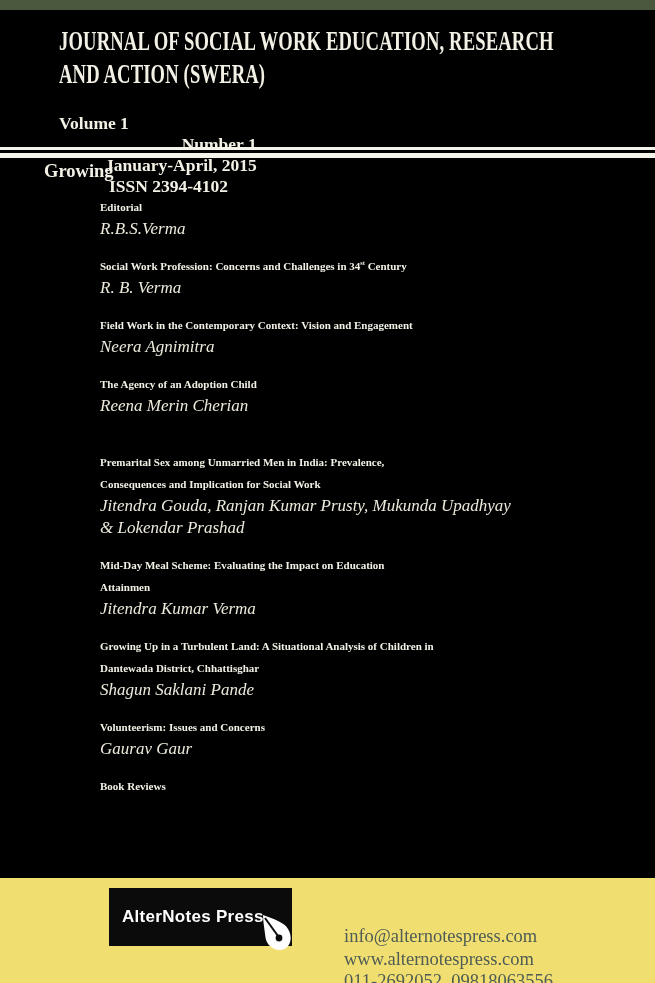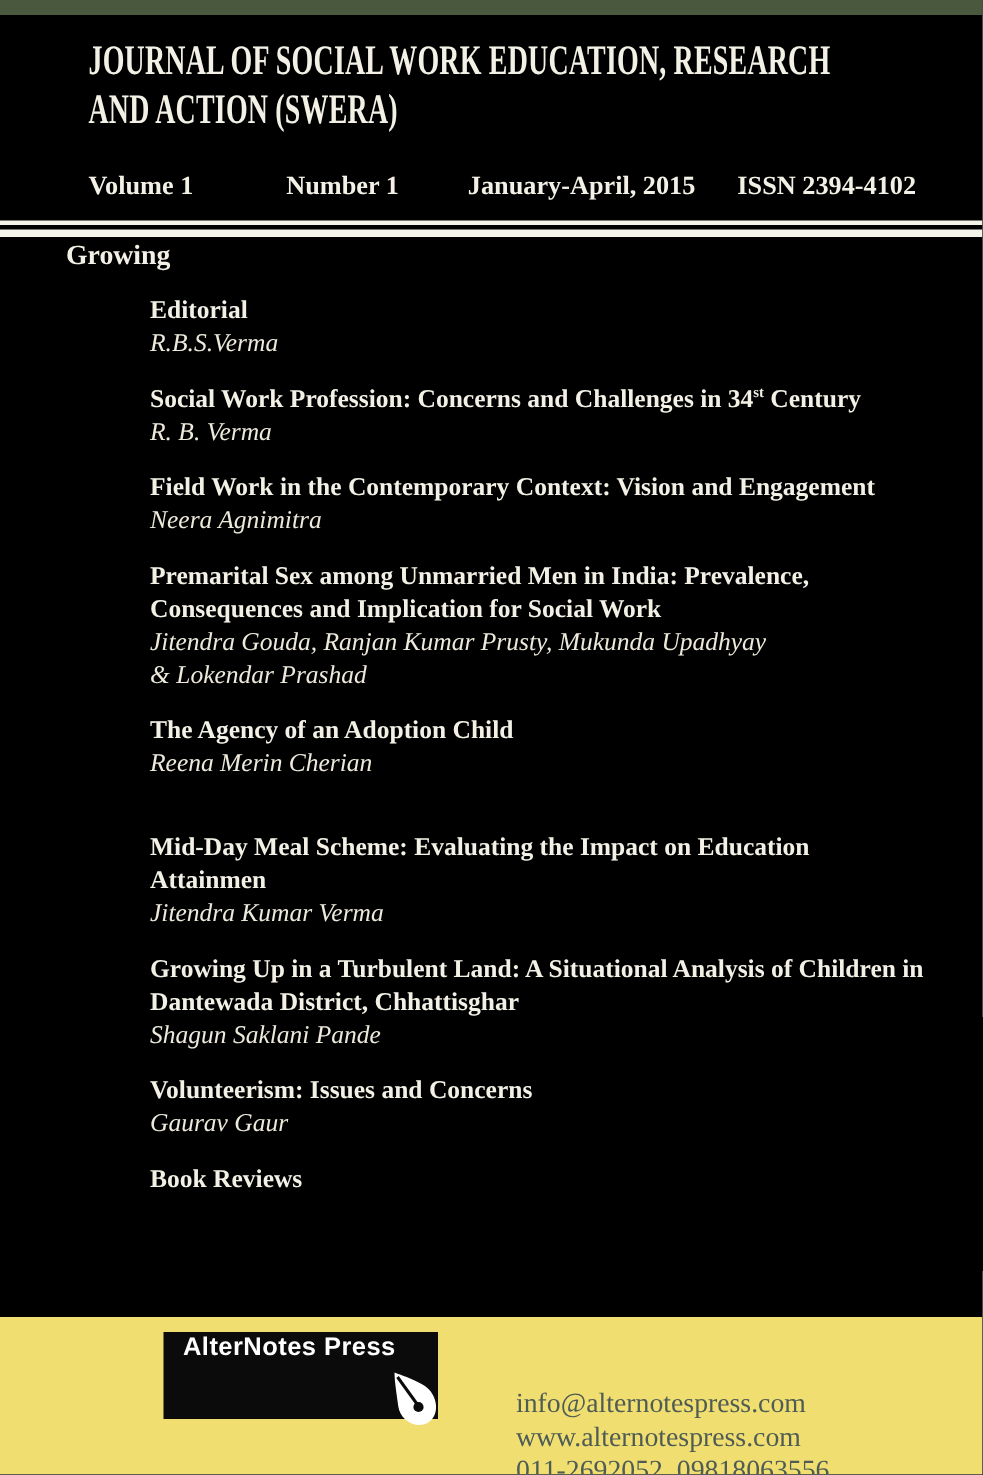--- a/index.html
+++ b/index.html
@@ -9,39 +9,39 @@
     font-family:"Liberation Serif",serif;color:#f1efe2;
   }
   .top-strip{position:absolute;top:0;left:0;right:0;height:10px;background:#4a583d;}
   .masthead{position:absolute;left:59px;top:24px;}
   .journal-title{
     font-weight:bold;font-size:28px;line-height:33px;letter-spacing:0.2px;
     white-space:pre;transform:scaleX(0.665);transform-origin:left top;
     color:#f3f1e6;
   }
   .vol-row{position:absolute;top:113px;left:59px;display:flex;font-weight:bold;
-    font-size:17.5px;color:#f3f1e6;white-space:nowrap;}
+    font-size:17.5px;color:#f3f1e6;white-space:nowrap;flex-direction:column;}
   .vol-gap-a{margin-left:62px;text-align:right;}
   .vol-gap-b{margin-left:46px;}
-  .vol-gap-c{margin-left:28px;}
+  .vol-gap-c{margin-left:50px;}
   .divider{position:absolute;top:147px;left:0;width:655px;}
   .divider-line-thin{height:3px;background:#f5f4ea;}
   .divider-gap{height:3px;}
   .divider-line-thick{height:5px;background:#f5f4ea;}
   .contents-label{position:absolute;top:161px;left:44px;font-size:18.5px;font-weight:bold;color:#f3f1e6;}
   .entries{position:absolute;top:196px;left:100px;width:552px;}
   .entry{margin-bottom:15px;}
   .entry.extra-gap{margin-bottom:34px;}
-  .entry-title{font-weight:bold;font-size:17px;line-height:22px;white-space:pre-line;color:#f3f1e6;}
+  .entry-title{font-weight:bold;font-size:11px;line-height:22px;white-space:pre-line;color:#f3f1e6;}
   .entry-title sup{font-size:0.58em;vertical-align:super;line-height:0;}
   .entry-authors{font-style:italic;font-size:17px;line-height:22px;white-space:pre-line;color:#edeadc;}
   .footer{position:absolute;bottom:0;left:0;width:655px;height:105px;background:#f1de70;}
   .logo-box{
     position:absolute;left:109px;top:10px;width:183px;height:58px;background:#0b0b0b;
-    display:flex;align-items:flex-start;padding-left:13px;box-sizing:border-box;
+    display:flex;align-items:center;padding-left:13px;box-sizing:border-box;
   }
   .logo-text{
     font-family:"Liberation Sans",sans-serif;font-weight:bold;font-size:17px;
     color:#ffffff;letter-spacing:0.3px;white-space:nowrap;
   }
   .nib{position:absolute;right:-10px;bottom:-11px;width:46px;height:46px;}
   .contact{position:absolute;left:344px;top:7px;font-size:18.5px;line-height:22.5px;color:#4e5c55;margin-top:40px;}
 </style>
 </head>
 <body>
@@ -80,30 +80,30 @@
       <div class="entry-title"><span>Social Work Profession: Concerns and Challenges in 34</span><sup>st</sup><span> Century</span></div>
       <div class="entry-authors">R. B. Verma</div>
     </div>
 
     <div class="entry">
       <div class="entry-title">Field Work in the Contemporary Context: Vision and Engagement</div>
       <div class="entry-authors">Neera Agnimitra</div>
     </div>
 
 
+    <div class="entry extra-gap">
+      <div class="entry-title">The Agency of an Adoption Child</div>
+      <div class="entry-authors">Reena Merin Cherian</div>
+    </div>
+
     <div class="entry">
       <div class="entry-title">Premarital Sex among Unmarried Men in India: Prevalence,
 Consequences and Implication for Social Work</div>
       <div class="entry-authors">Jitendra Gouda, Ranjan Kumar Prusty, Mukunda Upadhyay
 &amp; Lokendar Prashad</div>
-    </div>
-
-    <div class="entry extra-gap">
-      <div class="entry-title">The Agency of an Adoption Child</div>
-      <div class="entry-authors">Reena Merin Cherian</div>
     </div>
 
     <div class="entry">
       <div class="entry-title">Mid-Day Meal Scheme: Evaluating the Impact on Education
 Attainmen</div>
       <div class="entry-authors">Jitendra Kumar Verma</div>
     </div>
 
     <div class="entry">
       <div class="entry-title">Growing Up in a Turbulent Land: A Situational Analysis of Children in

